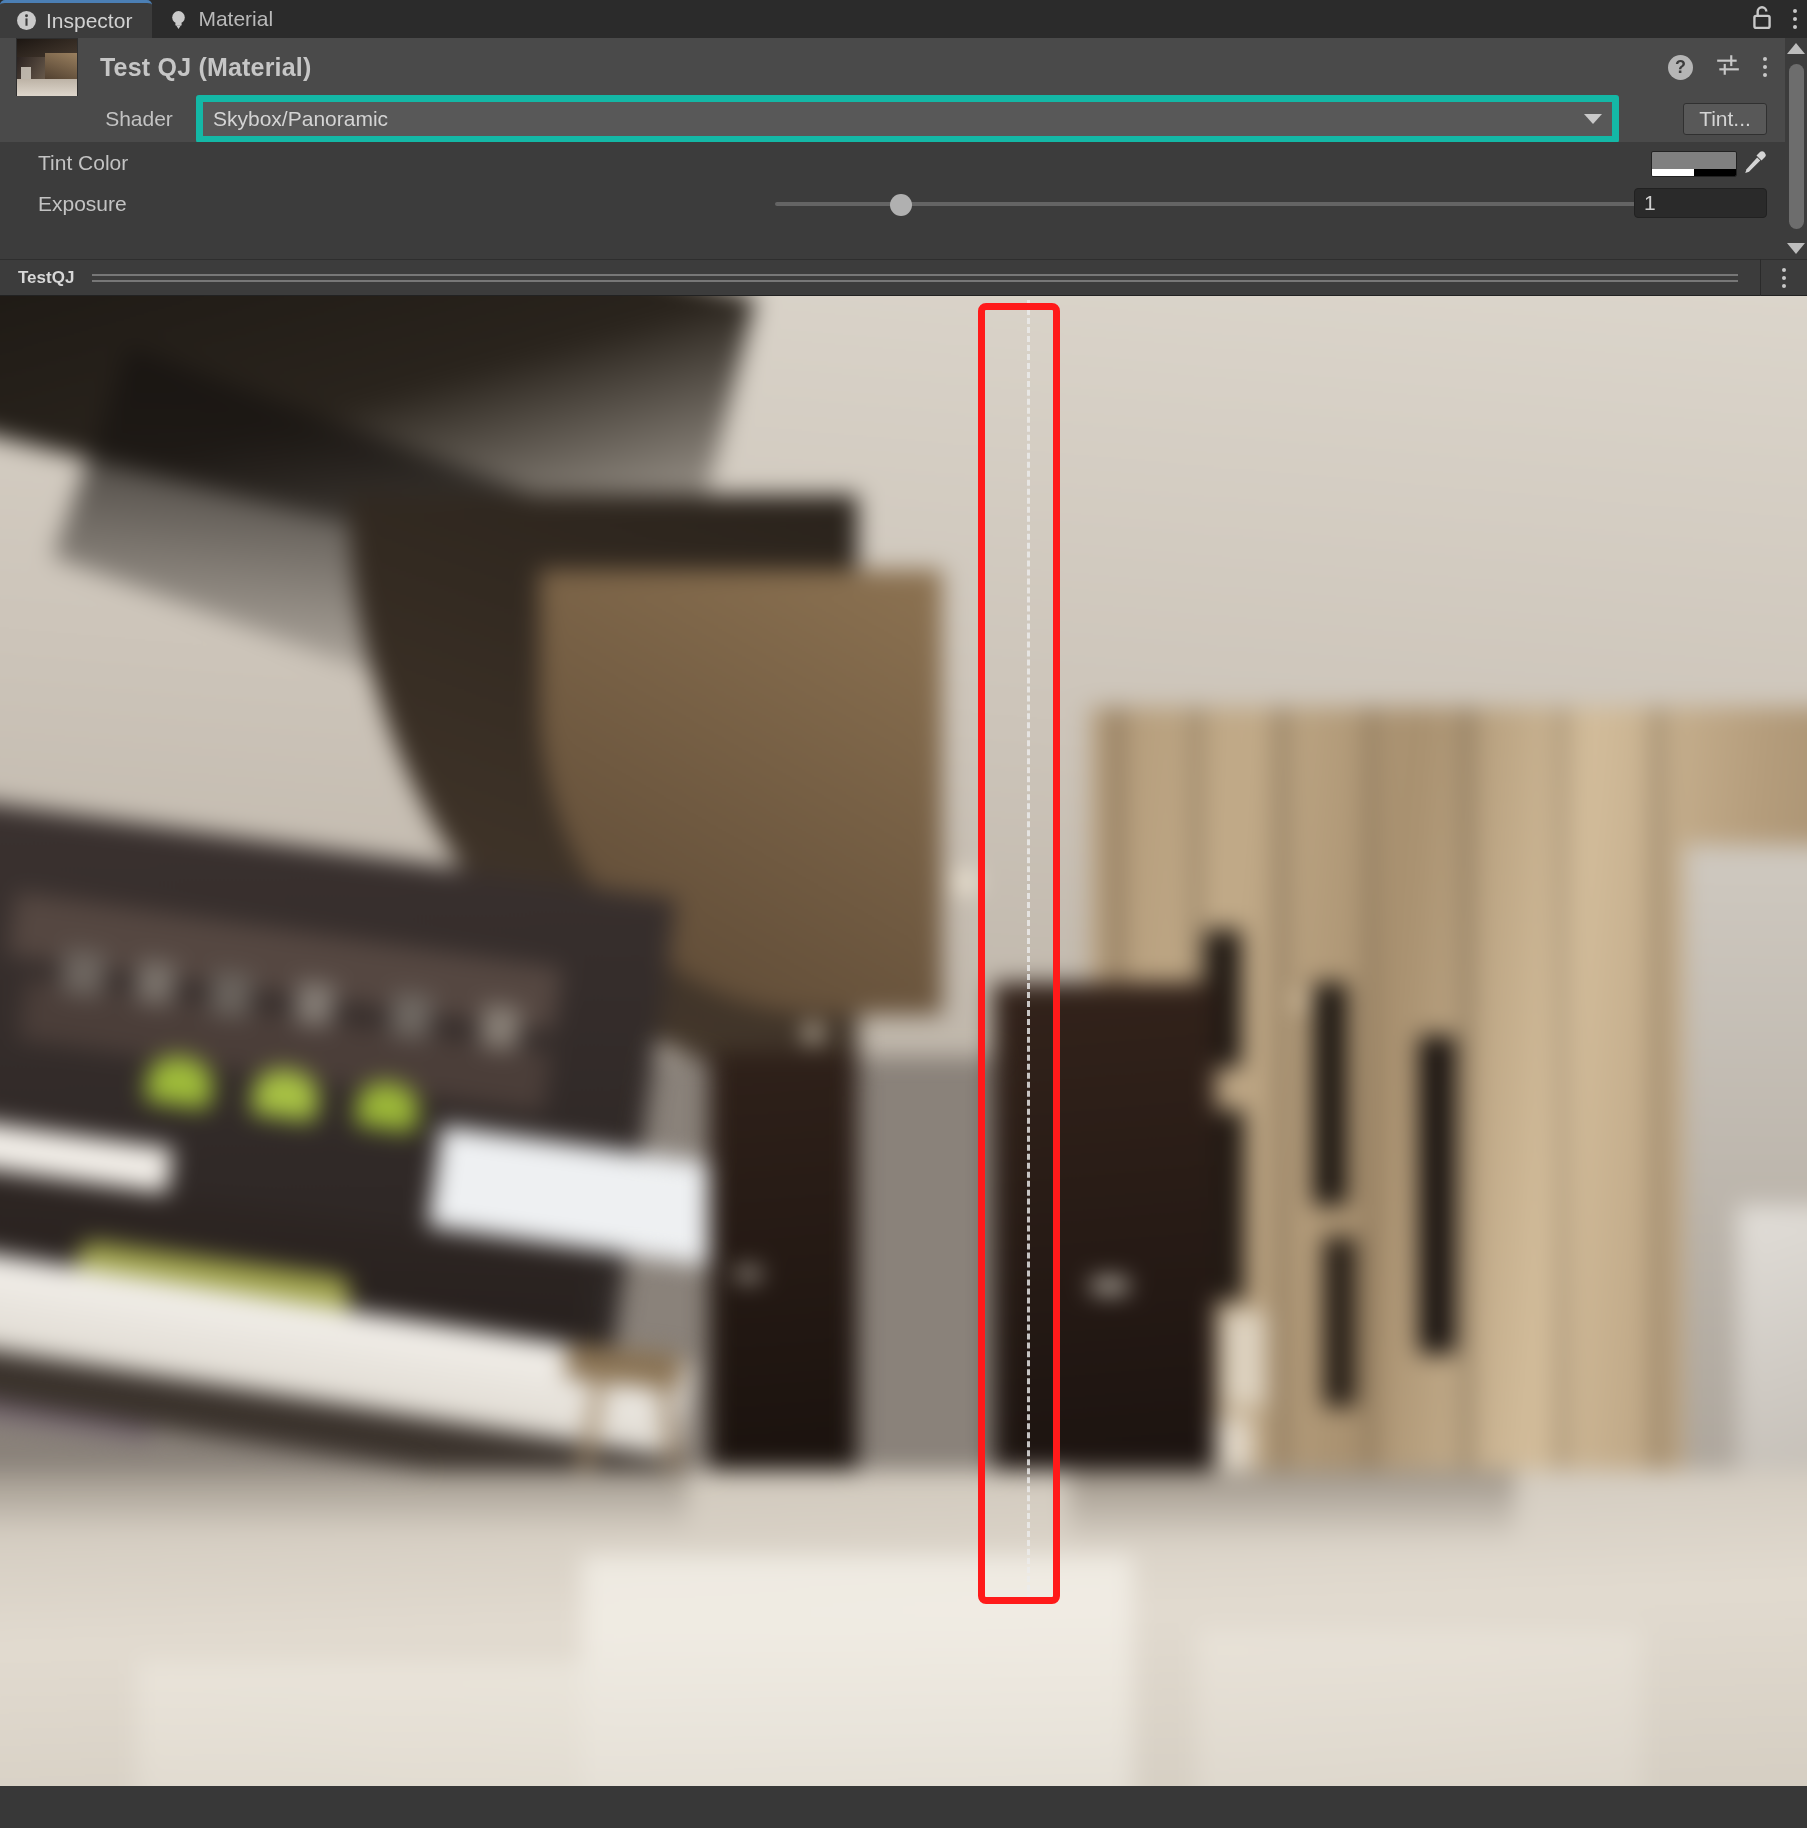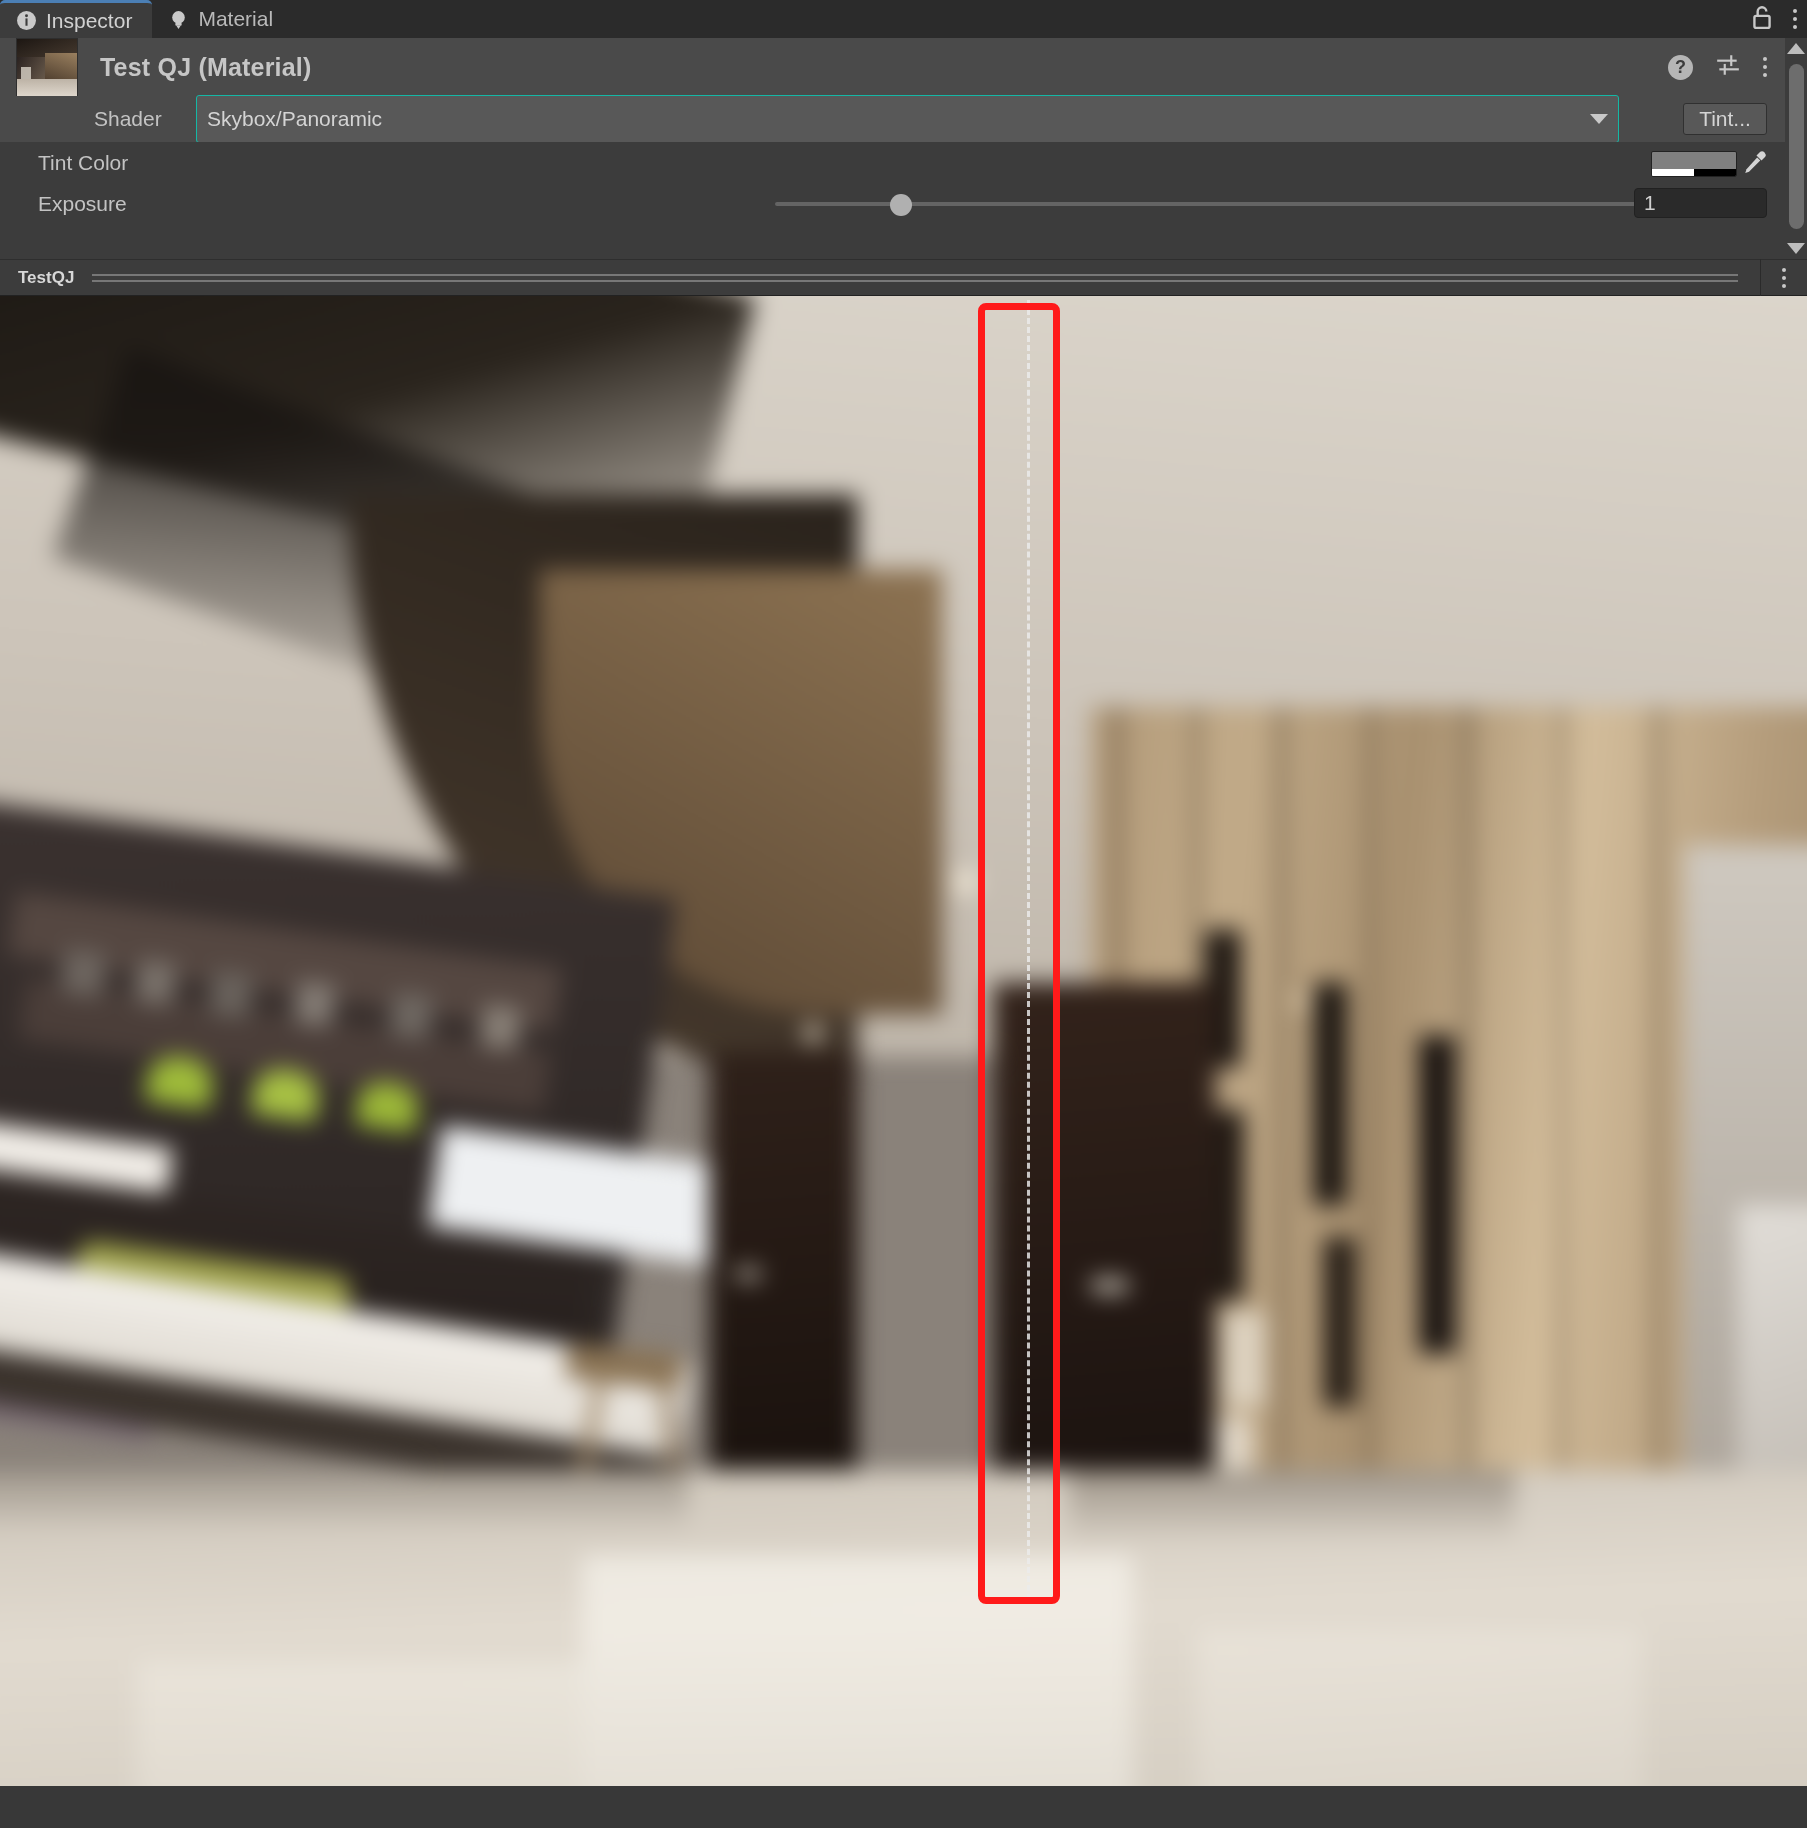--- a/index.html
+++ b/index.html
@@ -58,26 +58,26 @@
     display: flex; align-items: center; gap: 22px;
   }
   .qicon {
     width: 25px; height: 25px; border-radius: 50%; background: #b5b5b5;
     color: #3c3c3c; font-size: 18px; font-weight: bold; text-align: center;
     line-height: 25px; font-family: "Liberation Sans", sans-serif;
   }
 
   .shaderrow {
     position: relative; height: 46px; background: #4a4a4a;
-    display: flex; align-items: center;
+    display: flex; align-items: center; text-align: center;
   }
   .shaderlabel { font-size: 21px; color: #c3c3c3; margin-left: 94px; width: 90px; }
   .shaderdd {
     position: absolute; left: 196px; right: 188px; height: 48px;
-    background: #585858; border: 1px solid #14b8a6; border-radius: 3px;
+    background: #585858; border: 7px solid #14b8a6; border-radius: 3px;
     display: flex; align-items: center; padding: 0 10px; font-size: 21px; color: #d4d4d4;
   }
   .shaderdd .caret {
     position: absolute; right: 10px; width: 0; height: 0;
     border-left: 9px solid transparent; border-right: 9px solid transparent;
     border-top: 10px solid #c9c9c9;
   }
   .editbtn {
     position: absolute; right: 40px; height: 32px; min-width: 84px;
     background: #585858; border: 1px solid #303030; border-radius: 3px;

